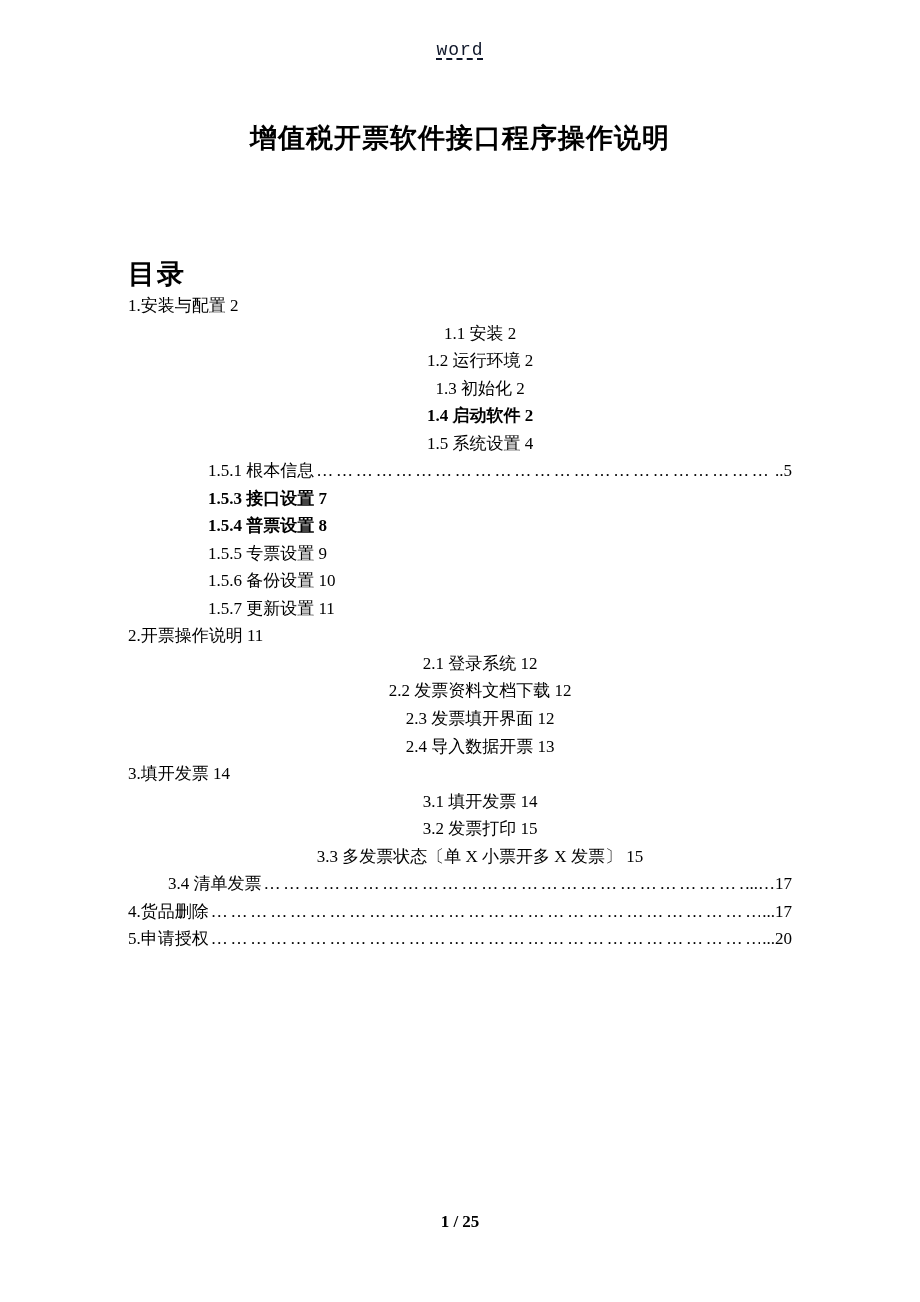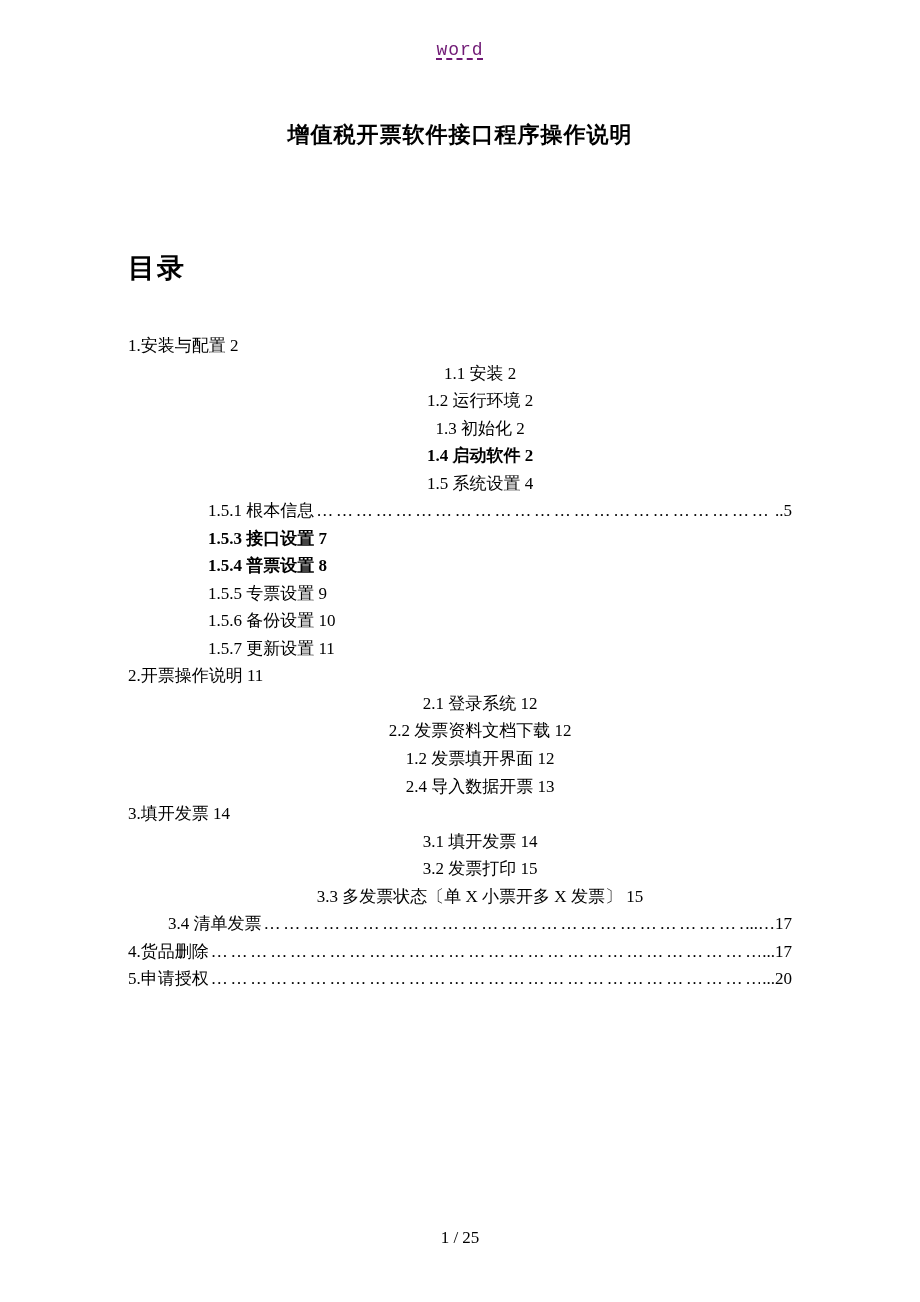--- a/index.html
+++ b/index.html
@@ -13,42 +13,41 @@
       background: #ffffff;
       font-family: "SimSun", "宋体", serif;
       color: #000000;
       position: relative;
     }
     .page-container {
       padding: 40px 128px 0 128px;
     }
     .header-link {
       text-align: center;
-      color: #701a75;
+      color: #0f172a;
       font-size: 18px;
       font-family: "Courier New", monospace;
       text-decoration: underline;
       text-decoration-style: dashed;
       text-underline-offset: 4px;
       letter-spacing: 1px;
       margin-bottom: 60px;
     }
     .main-title {
       text-align: center;
-      font-size: 22px;
+      font-size: 27px;
       font-weight: bold;
       font-family: "SimHei", "黑体", sans-serif;
       margin-bottom: 100px;
       letter-spacing: 1px;
     }
     .toc-heading {
       font-size: 27px;
       font-weight: bold;
       font-family: "SimHei", "黑体", sans-serif;
-      margin-bottom: 46px;
       letter-spacing: 2px;
     }
     .toc-body {
       font-size: 17px;
       line-height: 1.62;
     }
     .lvl0 {
       padding-left: 0;
     }
     .lvl1 {
@@ -75,25 +74,26 @@
       overflow: hidden;
       letter-spacing: 2.8px;
       margin: 0 2px;
       min-width: 0;
     }
     .dotted-line .page-part {
       flex-shrink: 0;
     }
     .footer {
       position: absolute;
-      bottom: 54px;
+      bottom: 70px;
       left: 0;
       right: 0;
       text-align: center;
       font-size: 17px;
+      font-weight: bold;
     }
   </style>
 </head>
 <body>
 
 <div class="page-container">
   <div class="header-link">word</div>
   <h1 class="main-title">增值税开票软件接口程序操作说明</h1>
   <h2 class="toc-heading">目录</h2>
   <div class="toc-body" id="toc-container">
@@ -109,21 +109,21 @@
         <span class="page-part">..5</span>
       </div>
       <div class="lvl2 red-bold">1.5.3 接口设置 7</div>
       <div class="lvl2 red-bold">1.5.4 普票设置 8</div>
       <div class="lvl2">1.5.5 专票设置 9</div>
       <div class="lvl2">1.5.6 备份设置 10</div>
       <div class="lvl2">1.5.7 更新设置 11</div>
       <div class="lvl0">2.开票操作说明 11</div>
       <div class="lvl1">2.1 登录系统 12</div>
       <div class="lvl1">2.2 发票资料文档下载 12</div>
-      <div class="lvl1">1.2 发票填开界面 12</div>
+      <div class="lvl1">2.3 发票填开界面 12</div>
       <div class="lvl1">2.4 导入数据开票 13</div>
       <div class="lvl0">3.填开发票 14</div>
       <div class="lvl1">3.1 填开发票 14</div>
       <div class="lvl1">3.2 发票打印 15</div>
       <div class="lvl1">3.3 多发票状态〔单 X 小票开多 X 发票〕  15</div>
       <div class="lvl1 dotted-line">
         <span class="title-part">3.4  清单发票</span>
         <span class="dots">……………………………………………………………………………………………………………………………………………………………………………………………………………………</span>
         <span class="page-part">...…17</span>
       </div>

